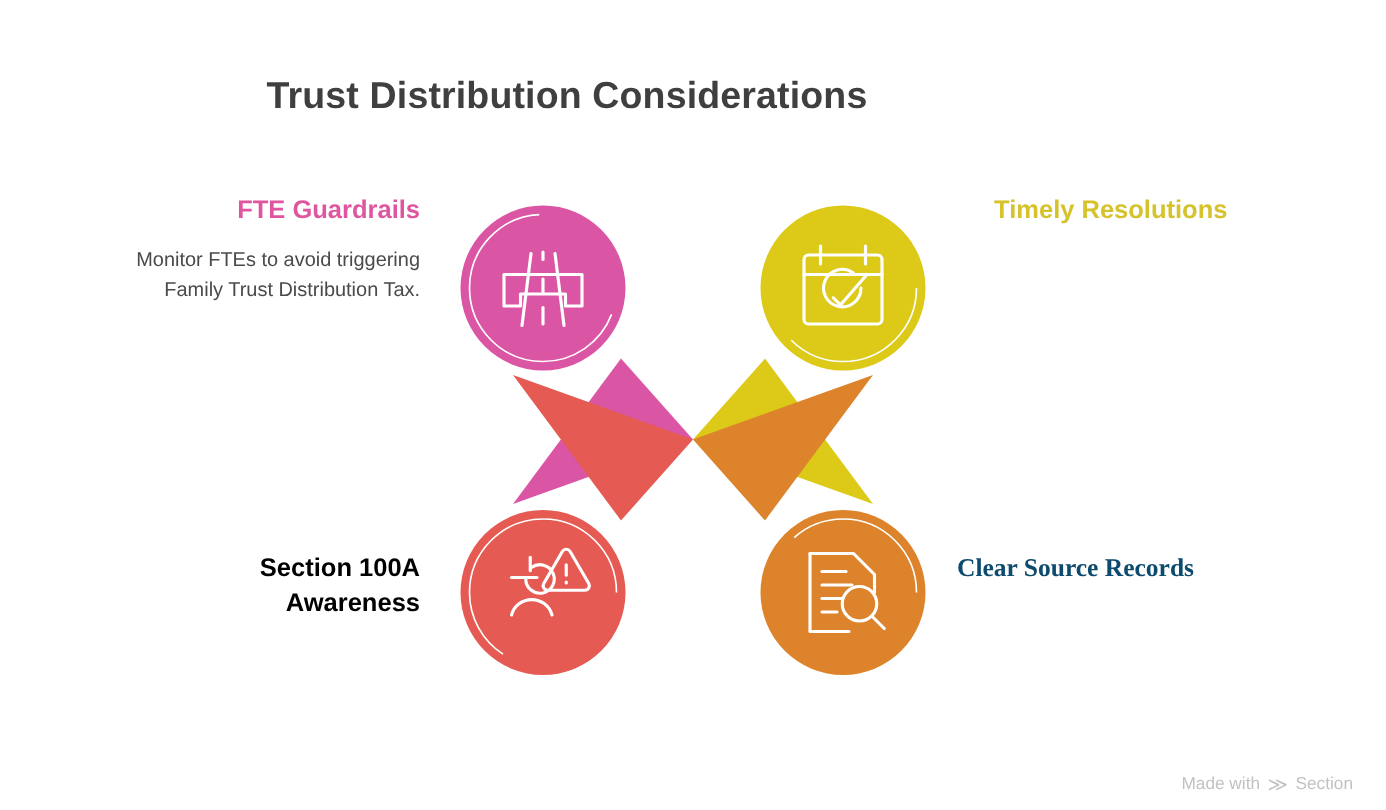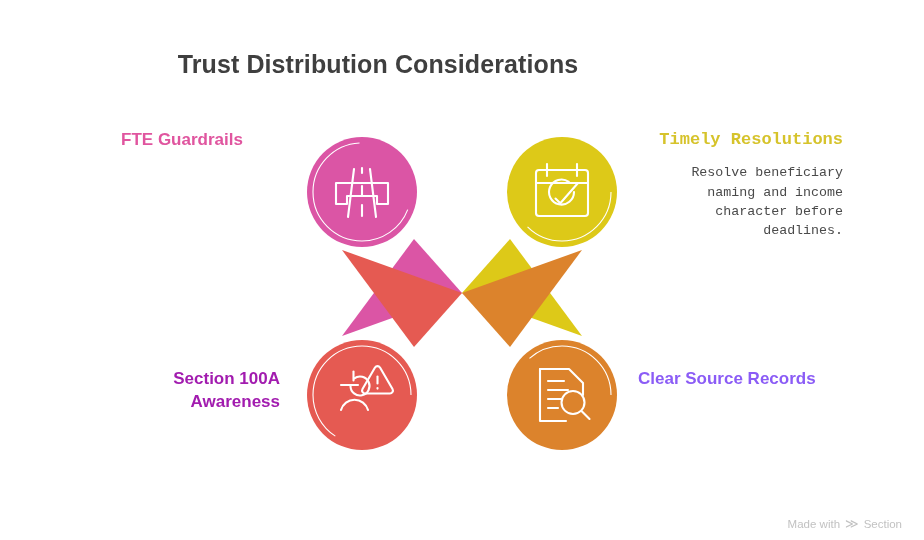--- a/index.html
+++ b/index.html
@@ -54,28 +54,27 @@
     line-height: 1.45;
     color: #4a4a4a;
     margin: 0;
   }
 
   #text-fte {
     left: 84px;
     top: 128px;
     text-align: right;
   }
-  #text-fte .quad-heading { color: #e0559f; text-align: center; }
+  #text-fte .quad-heading { color: #e0559f; }
 
   #text-timely {
     left: 638px;
     top: 128px;
-    text-align: right;
+    text-align: center;
     width: 205px;
-    font-family: Liberation Mono, monospace;
   }
   #text-timely .quad-heading { color: #d6c32b; }
 
   #text-section {
     left: 84px;
     top: 367px;
     text-align: right;
   }
   #text-section .quad-heading { color: #e8564e; }
 
@@ -86,21 +85,20 @@
     width: 205px;
   }
   #text-records .quad-heading { color: #e0832b; }
 
   
   #watermark {
     position: absolute;
     right: 22px;
     bottom: 10px;
     display: flex;
-    align-items: center;
     gap: 5px;
     font-size: 11.5px;
     color: #c2c2c2;
   }
   #watermark .wm-mark {
     display: inline-block;
     line-height: 1;
     font-size: 13px;
     color: #c2c2c2;
     transform: translateY(-0.5px);
@@ -185,32 +183,32 @@
         <circle cx="311" cy="289.5" r="11.5"></circle>
         <path d="M319.5 298 l8 8"></path>
       </g>
     </g>
 
   </svg>
 </div>
 
 <div class="quad-text" id="text-fte">
   <p class="quad-heading" style="color: rgb(224, 85, 159);">FTE Guardrails</p>
+  <p class="quad-body">Monitor FTEs to avoid triggering Family Trust Distribution Tax.</p>
 </div>
 
 <div class="quad-text" id="text-timely">
   <p class="quad-heading" style="color: rgb(214, 195, 43);">Timely Resolutions</p>
-  <p class="quad-body">Resolve beneficiary naming and income character before deadlines.</p>
 </div>
 
 <div class="quad-text" id="text-section">
-  <p class="quad-heading" style="color: #a21caf;">Section 100A Awareness</p>
+  <p class="quad-heading" style="color: #000000;">Section 100A Awareness</p>
 </div>
 
 <div class="quad-text" id="text-records">
-  <p class="quad-heading" style="color: #8b5cf6;">Clear Source Records</p>
+  <p class="quad-heading" style="color: #0c4a6e; font-family: Liberation Serif, serif;">Clear Source Records</p>
 </div>
 
 <div id="watermark">
   <span>Made with</span>
   <span class="wm-mark">≫</span>
   <span>Section</span>
 </div>
 
 </body></html>

